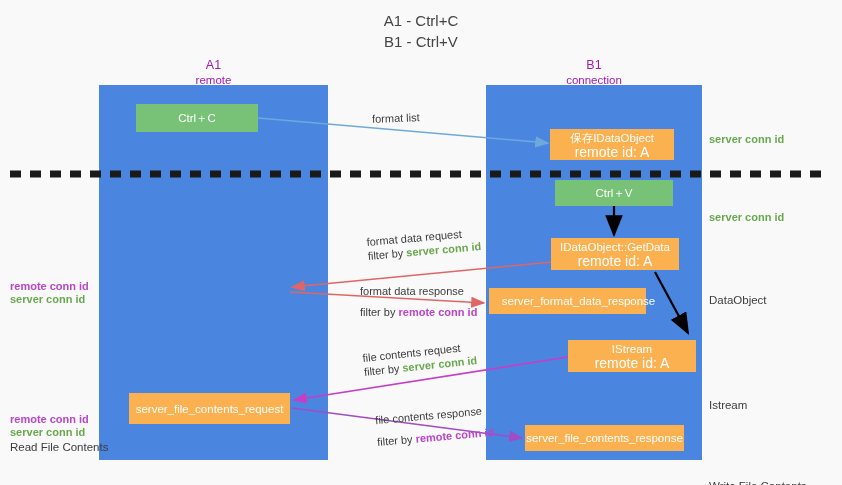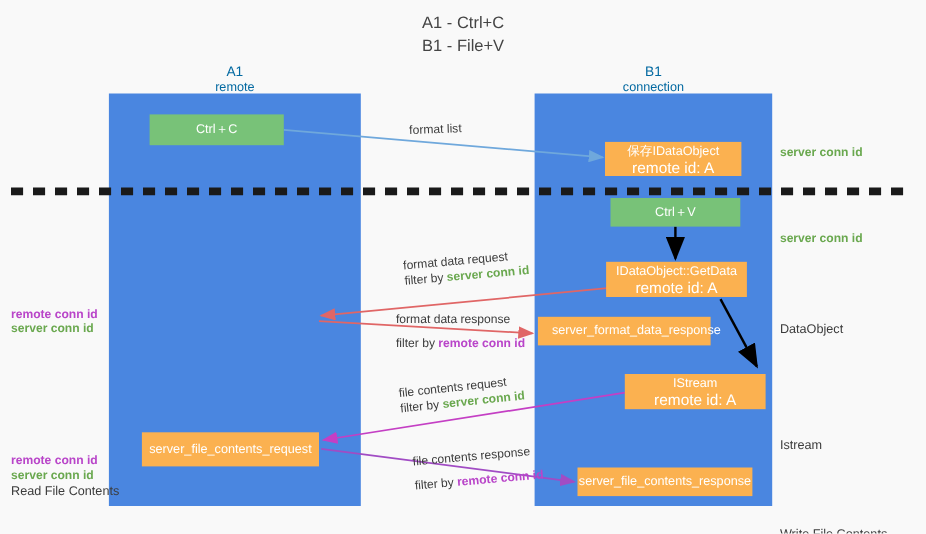--- a/index.html
+++ b/index.html
@@ -29,21 +29,21 @@
     font-size: 15px;
     line-height: 21px;
     color: #444;
   }
 
   
   .col-header {
     text-align: center;
     font-size: 12.5px;
     line-height: 15px;
-    color: #0369a1;
+    color: #a21caf;
   }
   .col-header .sub { font-size: 11.5px; }
 
   
   .lane {
     background: #4a86e0;
     top: 85px;
     height: 375px;
   }
   #lane-a { left: 99px; width: 229px; }
@@ -100,21 +100,21 @@
   .conn-id.green  { color: #6aa84f; }
   .conn-id.purple { color: #b945c9; }
 </style>
 </head>
 <body>
 
 <div id="stage">
 
   <div class="abs title">
     <div>A1 - Ctrl+C</div>
-    <div>B1 - File+V</div>
+    <div>B1 - Ctrl+V</div>
   </div>
 
   <div class="abs col-header" style="left:99px; top:58px; width:229px;">
     <div>A1</div>
     <div class="sub">remote</div>
   </div>
   <div class="abs col-header" style="left:486px; top:58px; width:216px;">
     <div>B1</div>
     <div class="sub">connection</div>
   </div>

